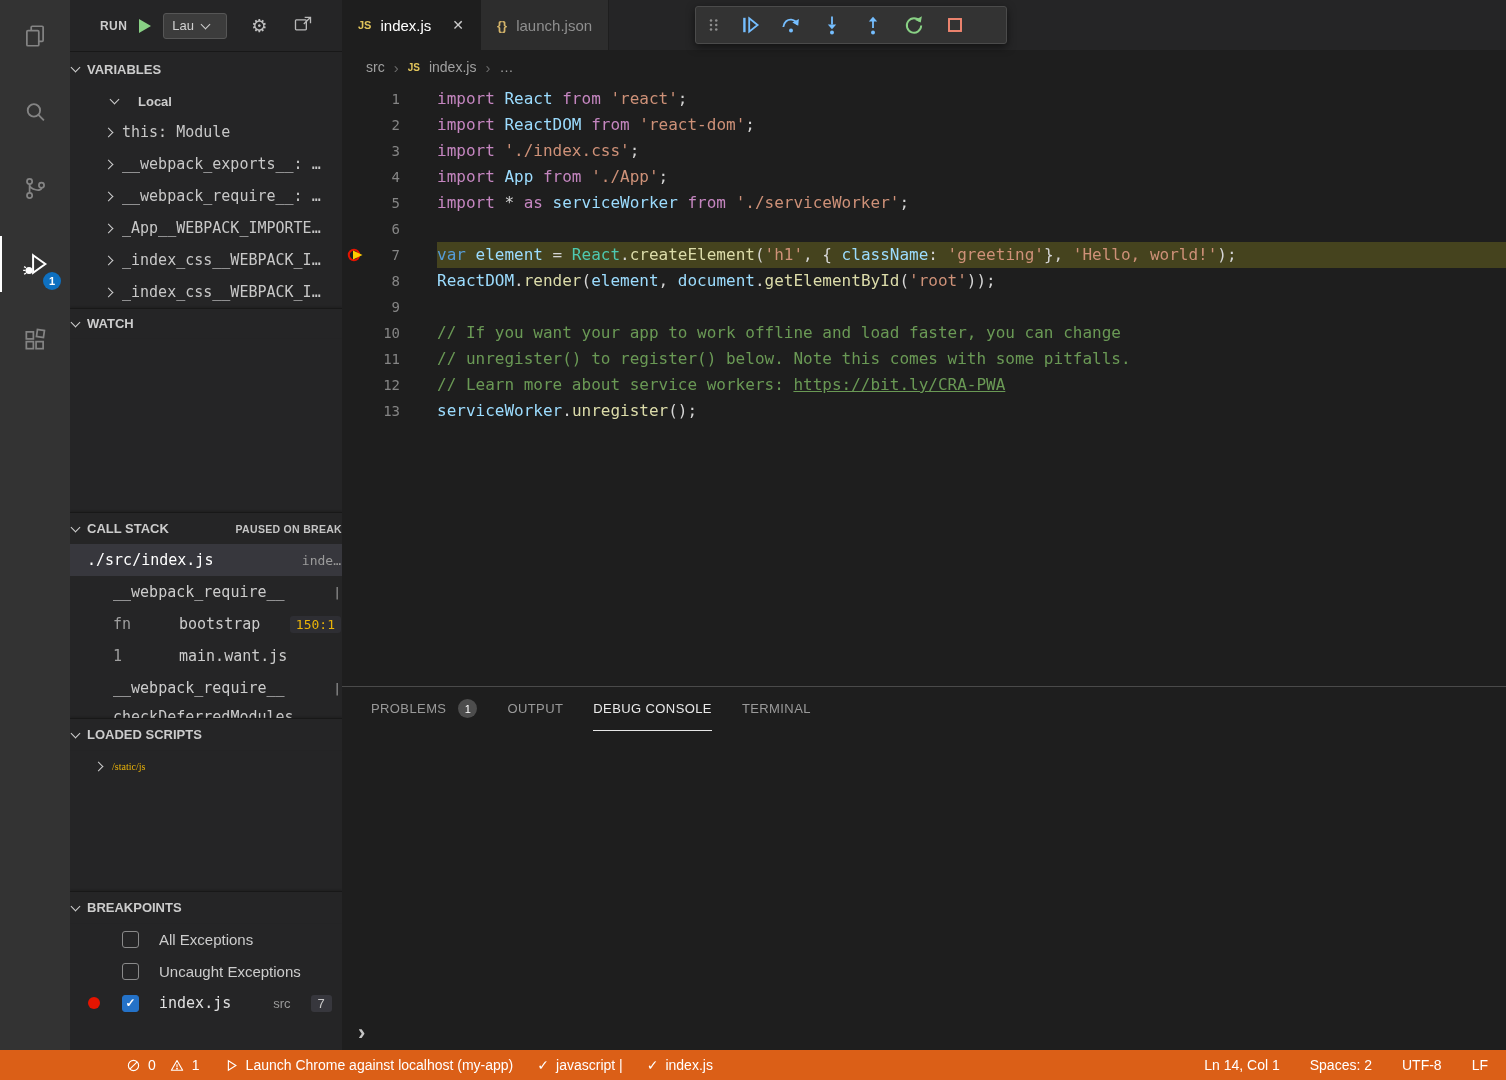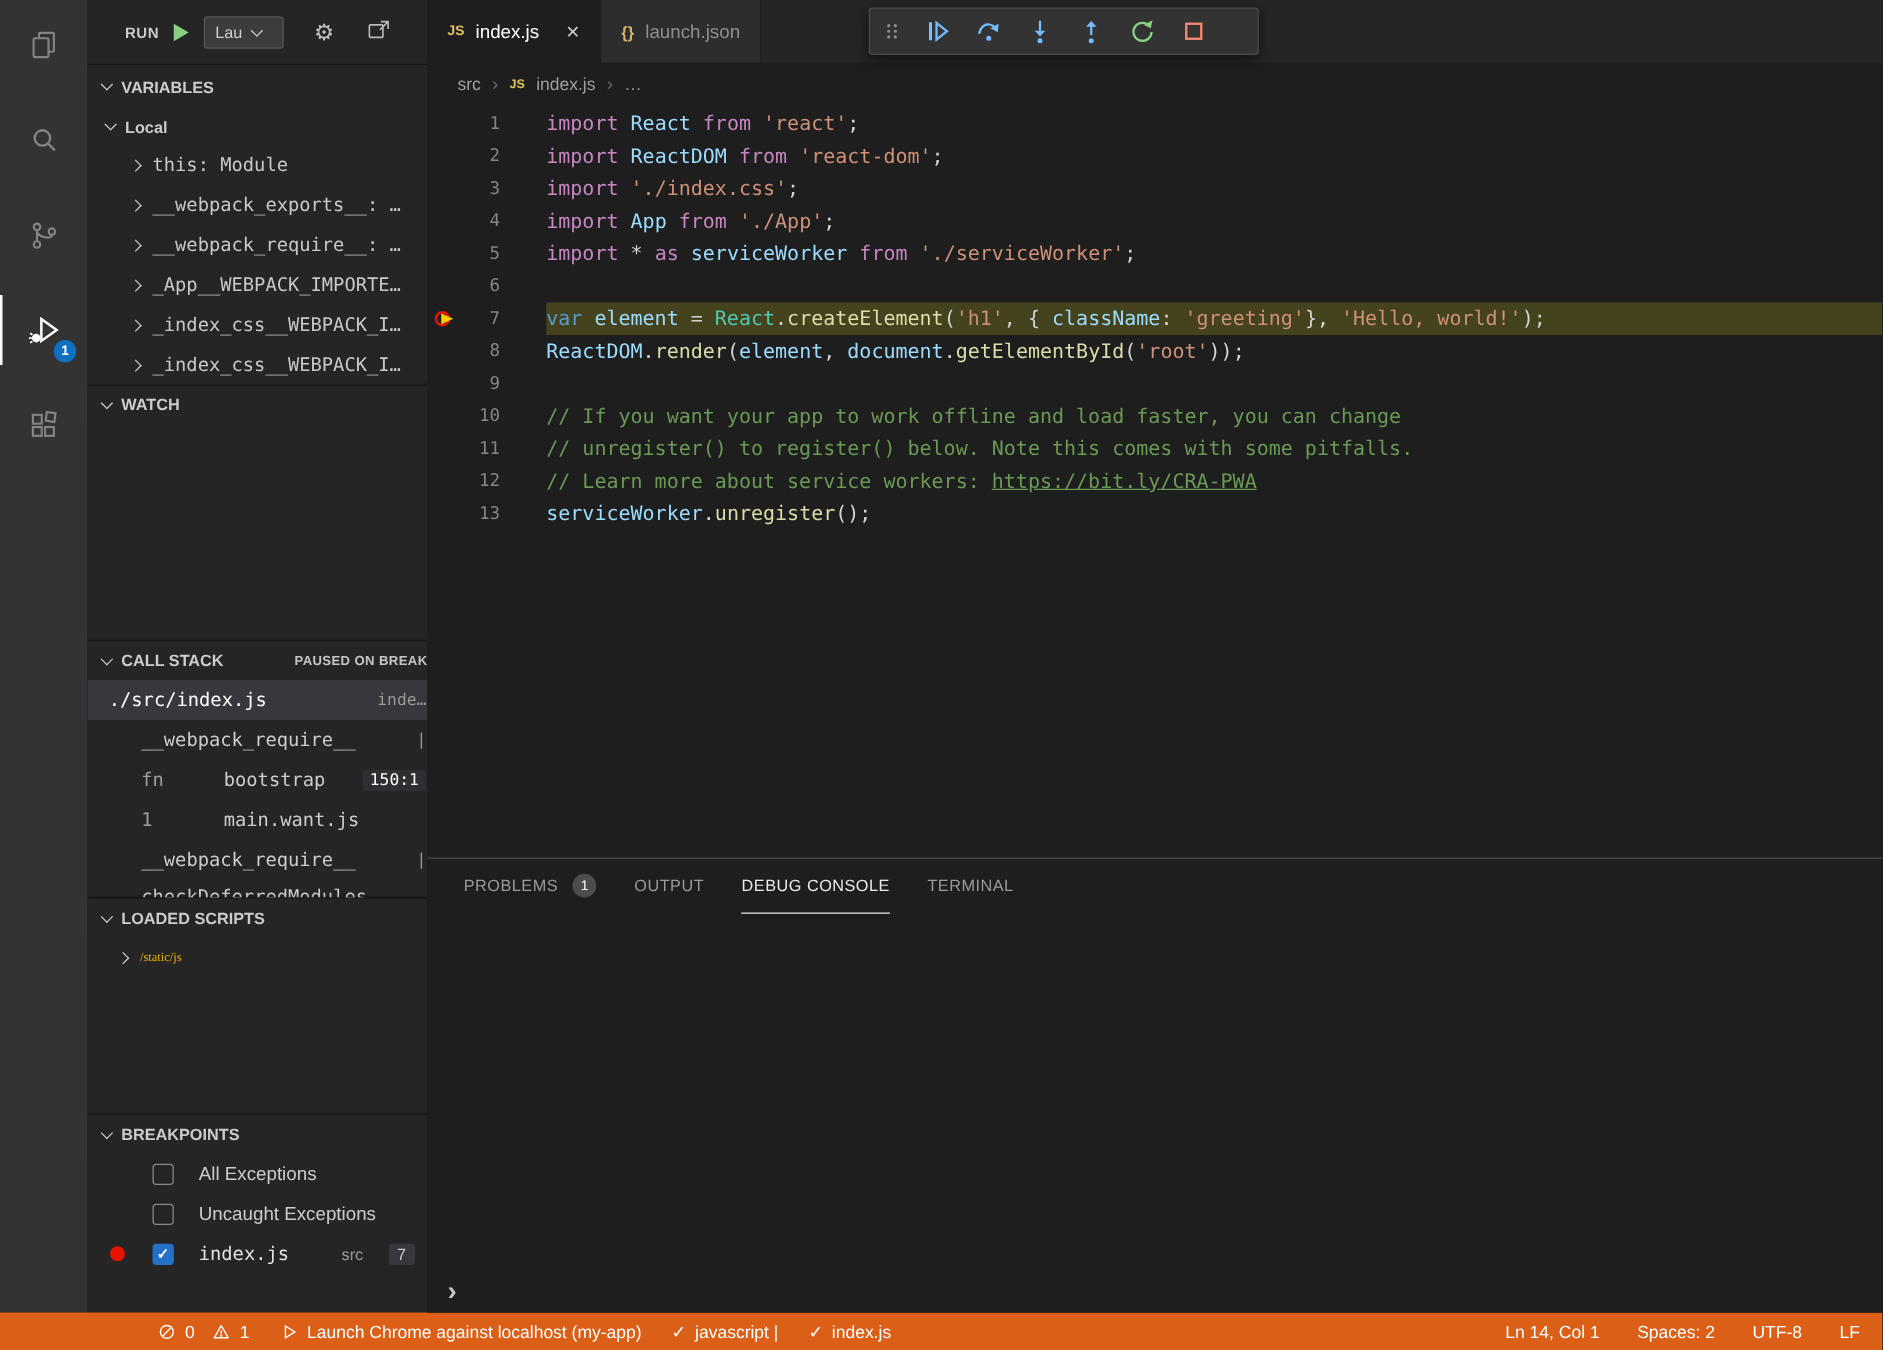--- a/index.html
+++ b/index.html
@@ -20,39 +20,39 @@
   .sidebar{width:272px;background:#252526;flex:none;display:flex;flex-direction:column;overflow:hidden;font-size:13px}
   .run-controls{height:52px;display:flex;align-items:center;padding-left:30px;gap:12px;border-bottom:1px solid rgba(0,0,0,.35)}
   .run-title{font-size:12px;font-weight:bold;letter-spacing:.4px;color:#cccccc}
   .run-play{width:0;height:0;border-left:12px solid #89D185;border-top:7px solid transparent;border-bottom:7px solid transparent;cursor:pointer}
   .launch-select{height:26px;min-width:64px;background:#3c3c3c;border:1px solid #565656;border-radius:3px;
     display:flex;align-items:center;gap:8px;padding:0 8px;color:#d0d0d0;font-size:13px;cursor:pointer}
   .gear-icon{margin-left:12px;font-size:18px;color:#c0c0c0;cursor:pointer}
   .gear-icon::before{content:"⚙"}
   .hdr-extra{margin-left:14px;cursor:pointer}
 
-  .section-hdr{display:flex;align-items:center;gap:8px;padding-left:12px;font-weight:bold;font-size:13px;color:#cccccc;
+  .section-hdr{display:flex;align-items:center;gap:8px;padding-left:2px;font-weight:bold;font-size:13px;color:#cccccc;
     border-top:1px solid rgba(0,0,0,.35);box-shadow:0 -1px 2px rgba(0,0,0,.2);flex:none;cursor:pointer}
   .chev{width:7px;height:7px;border-right:1.6px solid #cfcfcf;border-bottom:1.6px solid #cfcfcf;display:inline-block;flex:none}
   .chev.down{transform:rotate(45deg);margin-top:-3px}
   .chev.right{transform:rotate(-45deg)}
 
   .hdr-vars{height:34px;border-top:none;box-shadow:none}
-  .scope-row{height:30px;display:flex;align-items:center;gap:8px;padding-left:15px;font-weight:bold;cursor:pointer}
+  .scope-row{height:30px;display:flex;align-items:center;gap:20px;padding-left:41px;font-weight:bold;cursor:pointer}
   .tree-item{height:32px;display:flex;align-items:center;gap:10px;padding-left:35px;cursor:pointer;white-space:nowrap}
   .tree-item .label{font-family:"DejaVu Sans Mono",monospace;font-size:15px;color:#c8c8c8}
   .hdr-watch{height:30px}
   .watch-body{height:174px}
   .hdr-callstack{height:32px}
   .cs-status{margin-left:auto;font-size:10.5px;font-weight:bold;letter-spacing:.3px;color:#c5c5c5;white-space:nowrap;overflow:hidden;flex:1;text-align:right}
   .cs-row{height:32px;display:flex;align-items:center;padding:0 1px 0 43px;font-family:"DejaVu Sans Mono",monospace;font-size:15px;color:#cccccc;cursor:pointer;white-space:nowrap}
   .cs-row.selected{background:#37373d;color:#ffffff;padding-left:17px}
   .cs-loc{margin-left:auto;color:#9b9b9b;font-size:13px}
   .cs-prefix{color:#9e9e9e;width:66px;flex:none}
-  .cs-badge{margin-left:auto;background:#2e2e33;color:#ffffff;font-size:13px;padding:1px 6px;border-radius:3px}
+  .cs-badge{margin-left:auto;background:#2e2e33;color:#eab308;font-size:13px;padding:1px 6px;border-radius:3px}
   .cs-clip{height:14px;overflow:hidden;flex:none}
   .cs-clip .cs-row{height:26px;line-height:26px}
   .hdr-loaded{height:32px}
   .ls-item{height:32px;display:flex;align-items:center;gap:10px;padding-left:25px;cursor:pointer}
   .ls-item .label{font-family:Liberation Serif, serif;font-size:10px;color:#eab308}
   .sb-spacer{height:109px}
   .hdr-bp{height:32px}
   .bp-row{height:32px;display:flex;align-items:center;padding:0 14px 0 18px;gap:20px;cursor:pointer;font-size:15px}
   .bp-dot-slot{width:14px;flex:none;display:flex;align-items:center}
   .bp-dot{width:12px;height:12px;border-radius:50%;background:#E51400}

